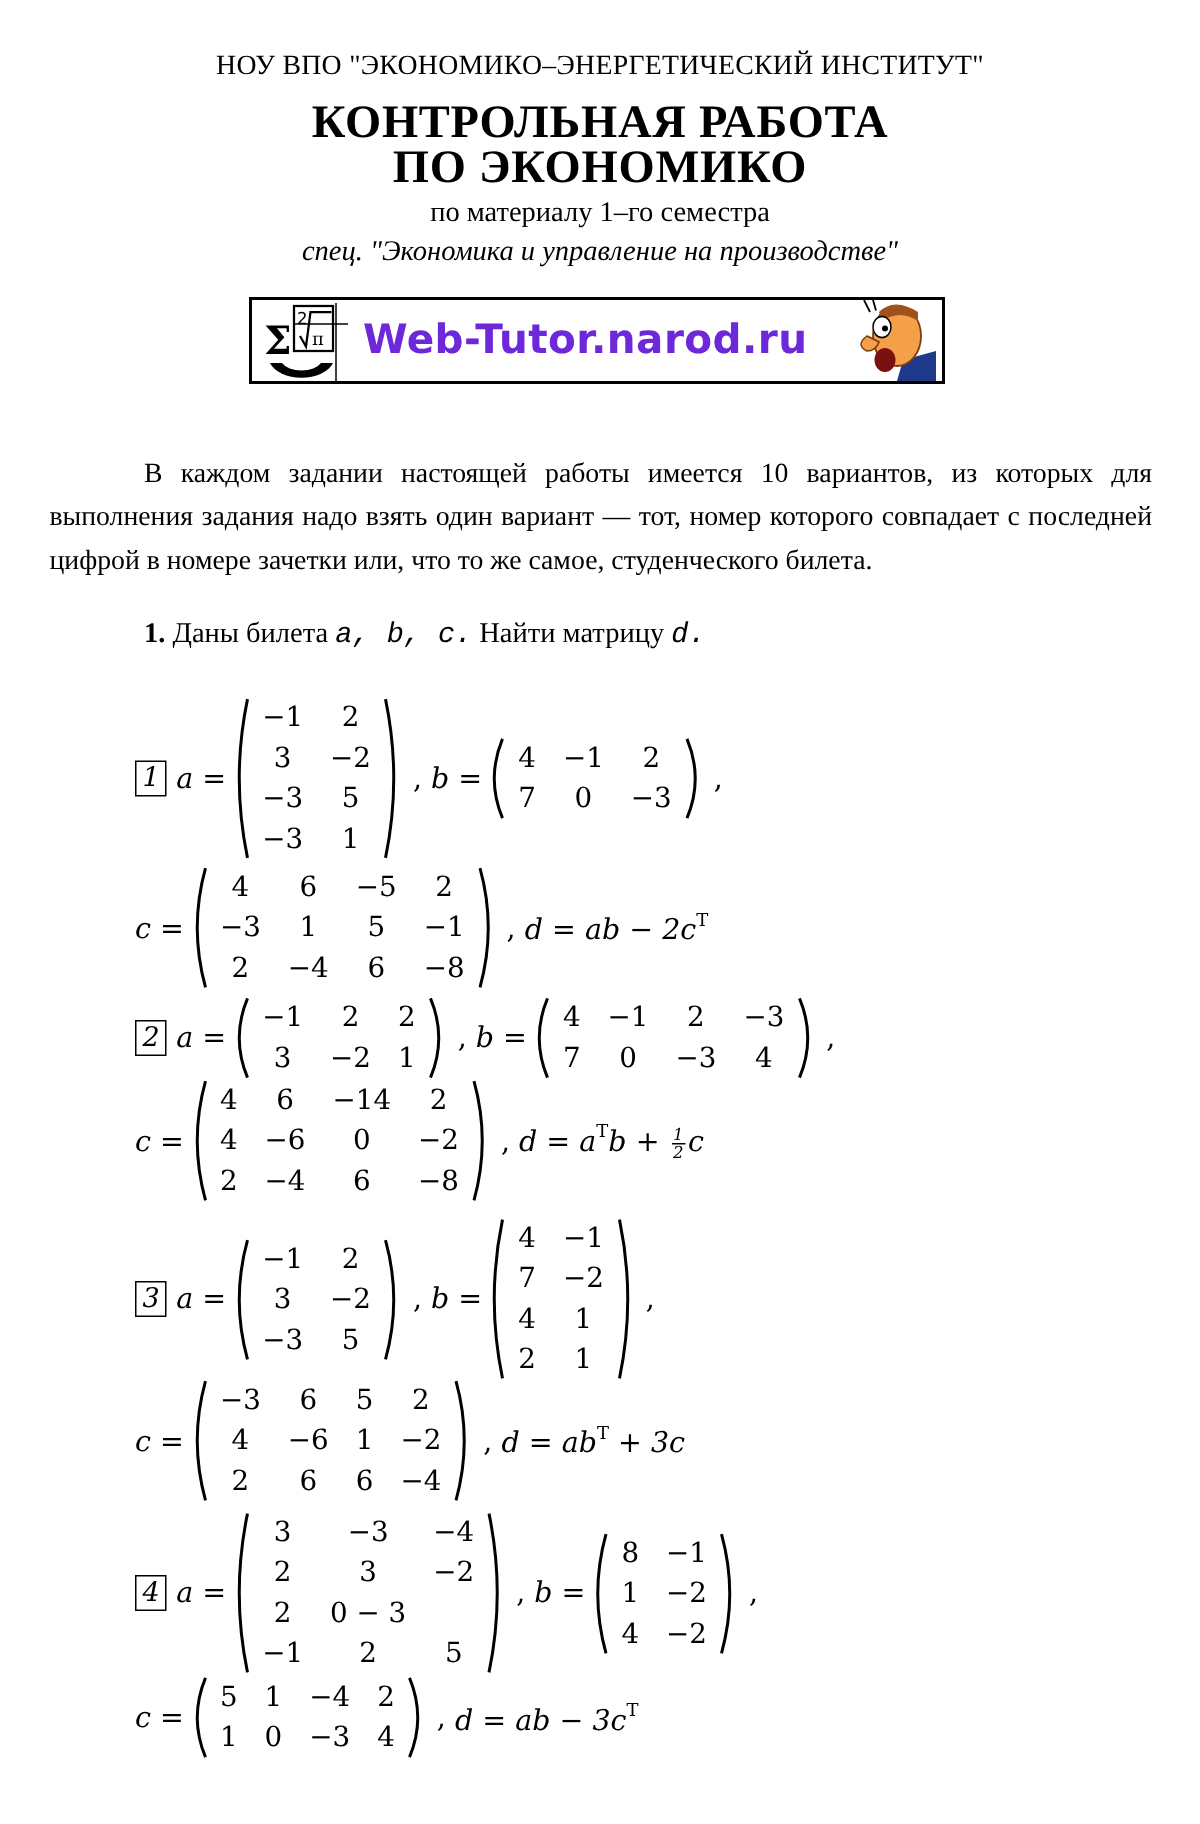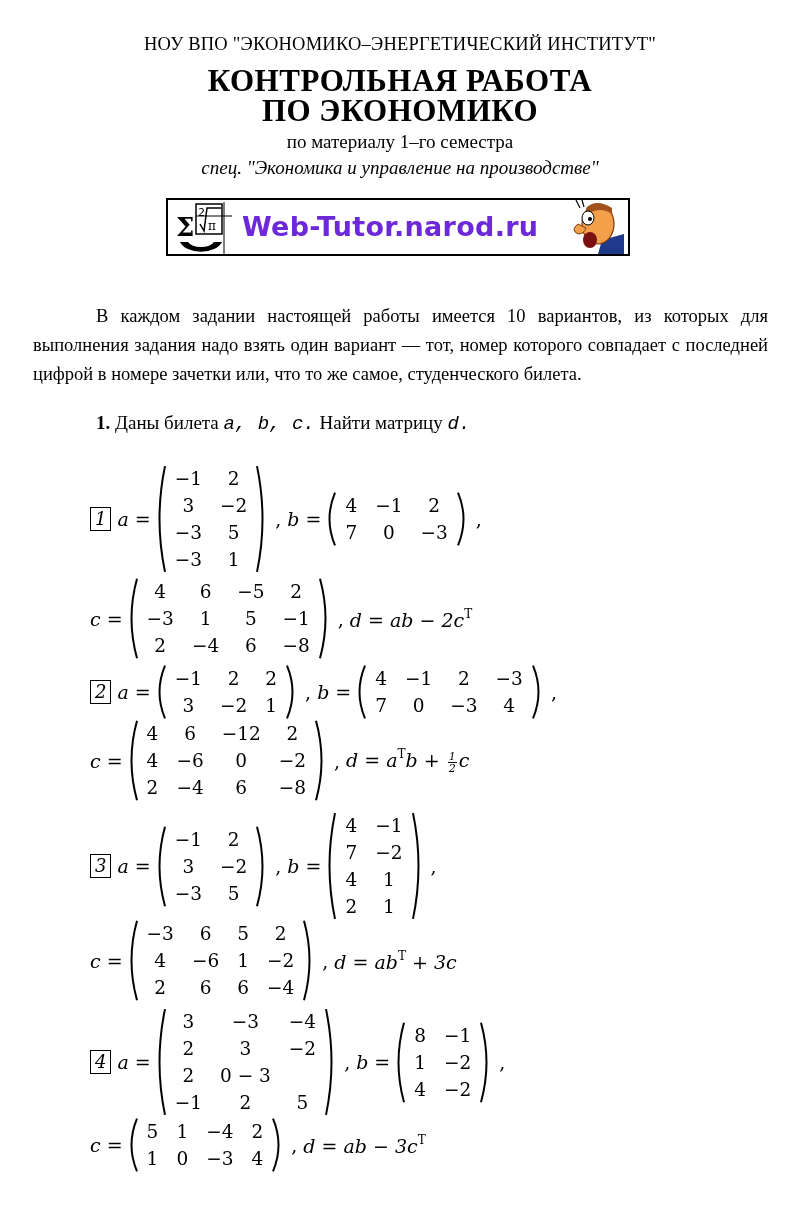--- a/index.html
+++ b/index.html
@@ -228,21 +228,21 @@
       <span class="var">c =</span>
       <span class="matrix">
         <span class="paren">
           <svg viewBox="0 0 14 100" preserveAspectRatio="none">
             <path d="M12 1 Q1 50 12 99" fill="none" stroke="#000" stroke-width="2" vector-effect="non-scaling-stroke"></path>
           </svg>
         </span>
         <span class="mgrid" style="grid-template-columns: repeat(4, auto);">
           <span>4</span>
           <span>6</span>
-          <span>−12</span>
+          <span>−14</span>
           <span>2</span>
           <span>4</span>
           <span>−6</span>
           <span>0</span>
           <span>−2</span>
           <span>2</span>
           <span>−4</span>
           <span>6</span>
           <span>−8</span>
         </span>

